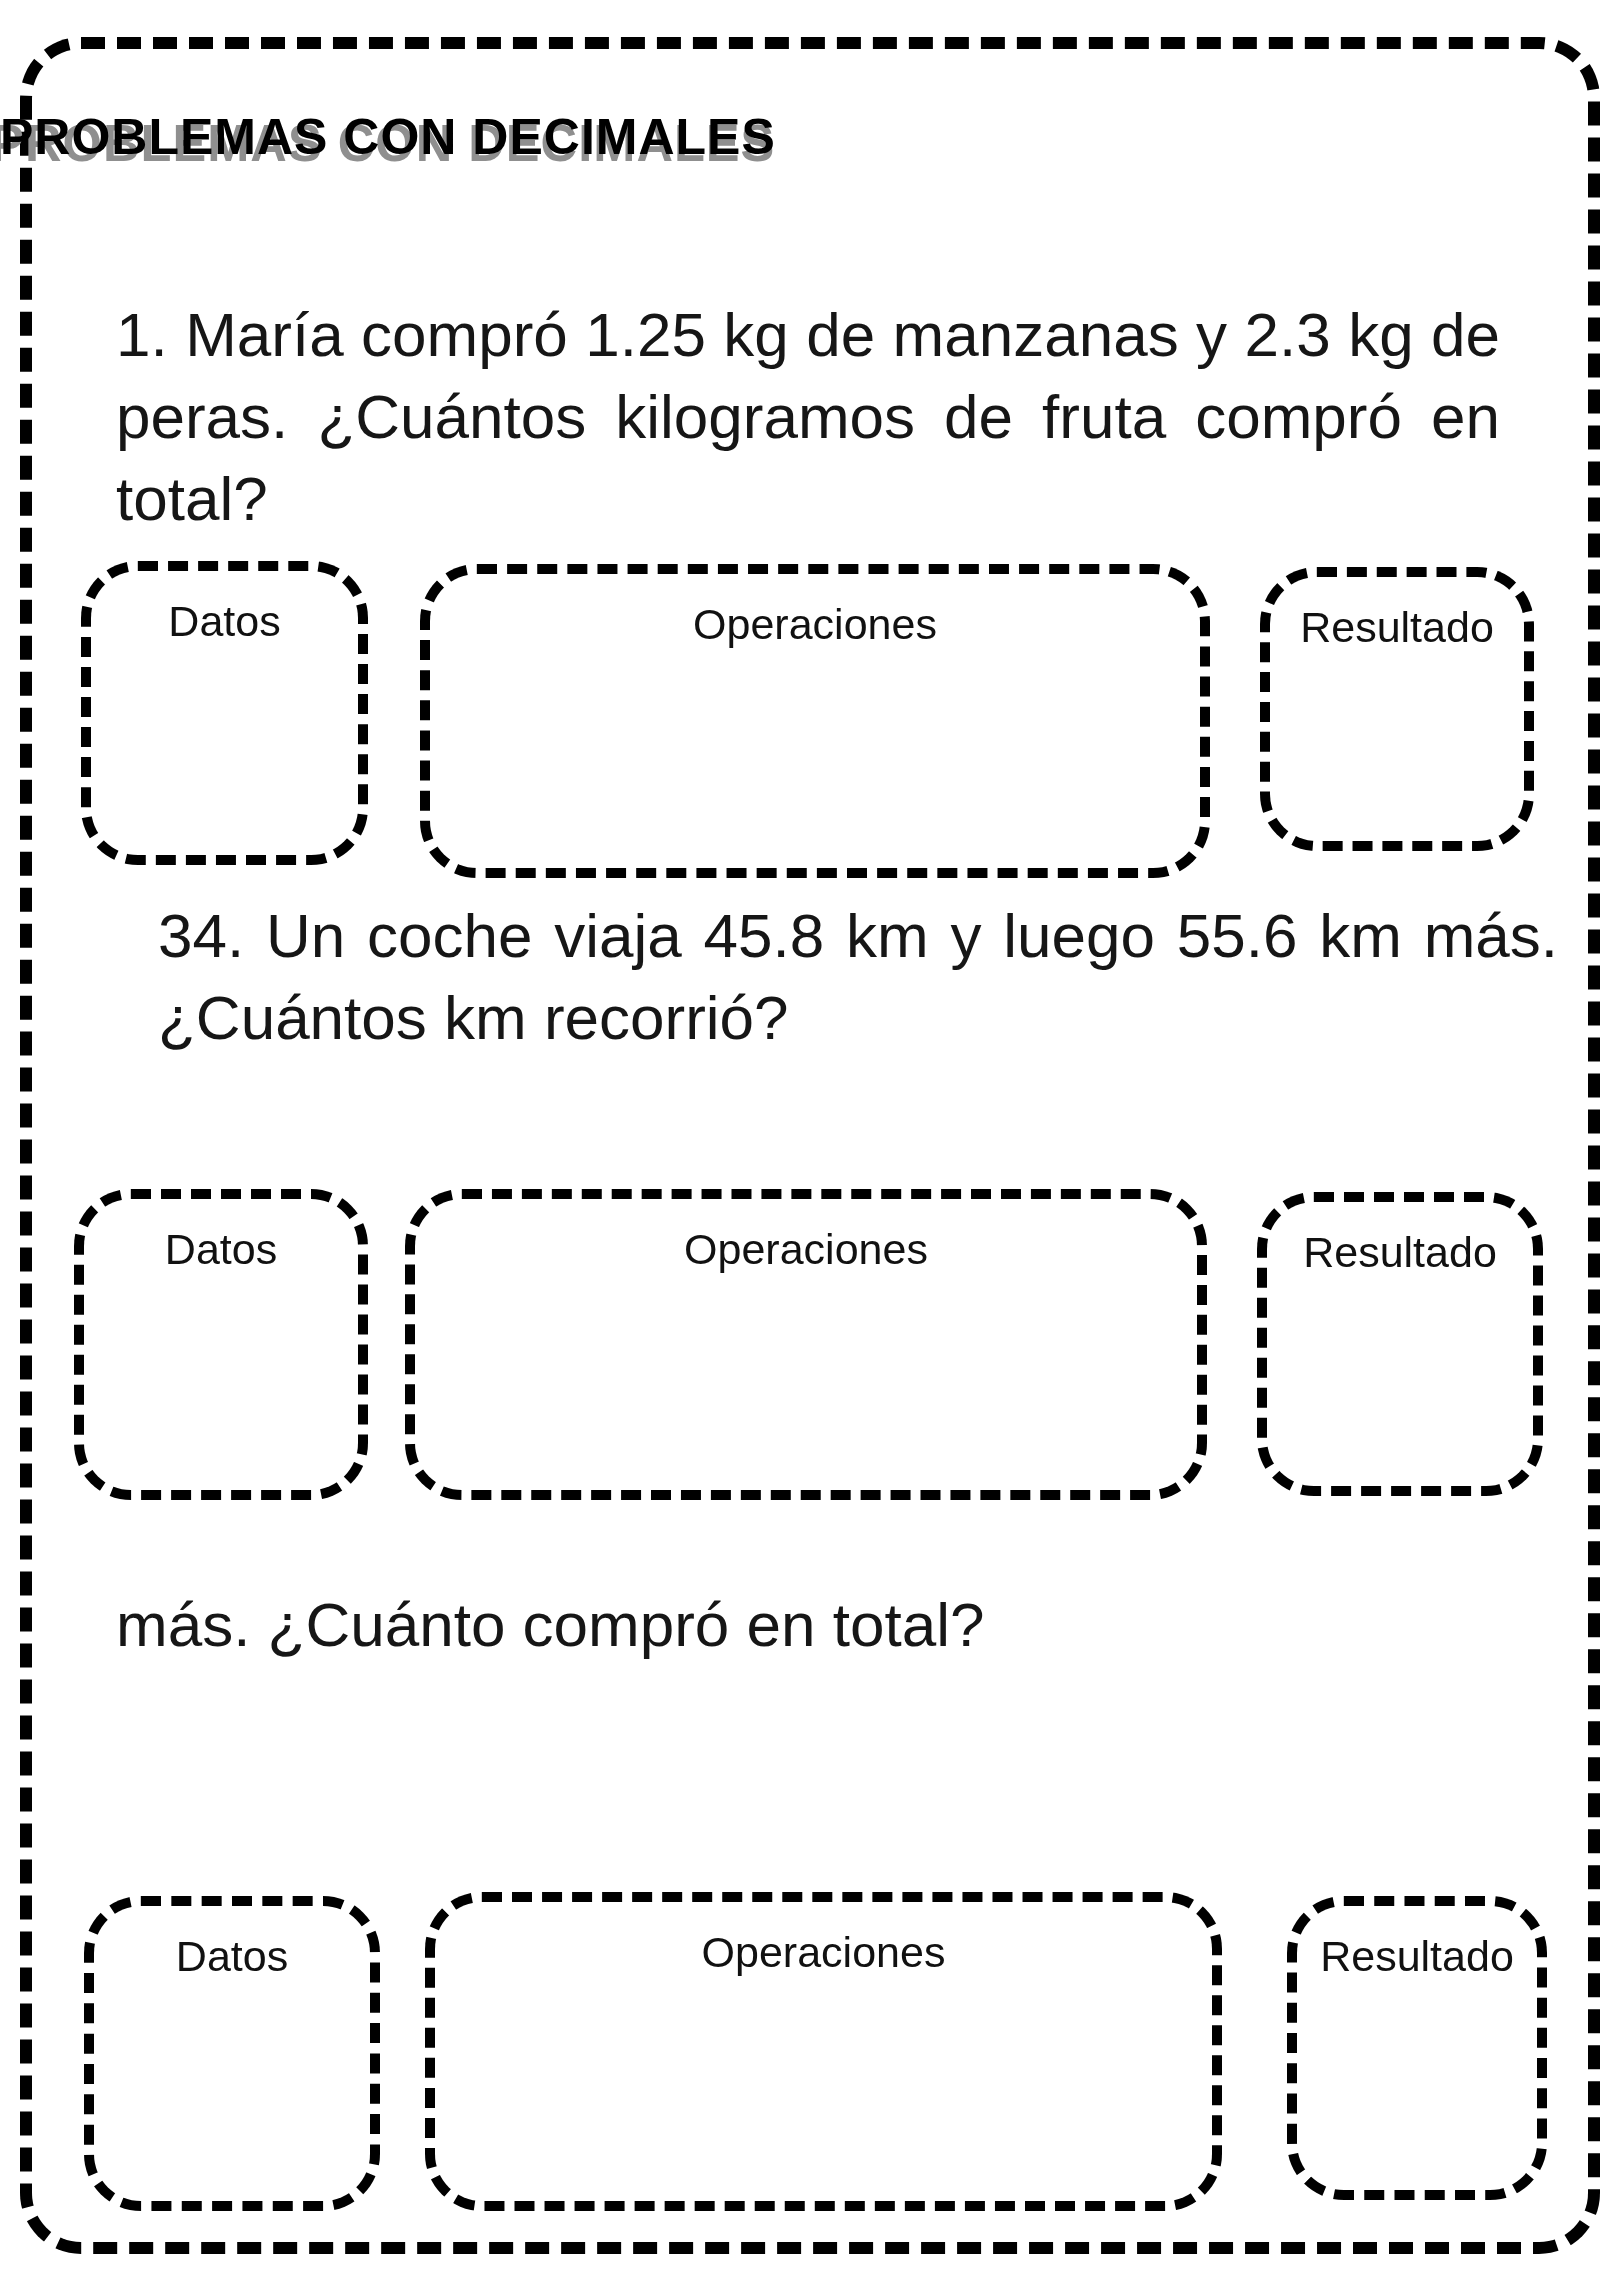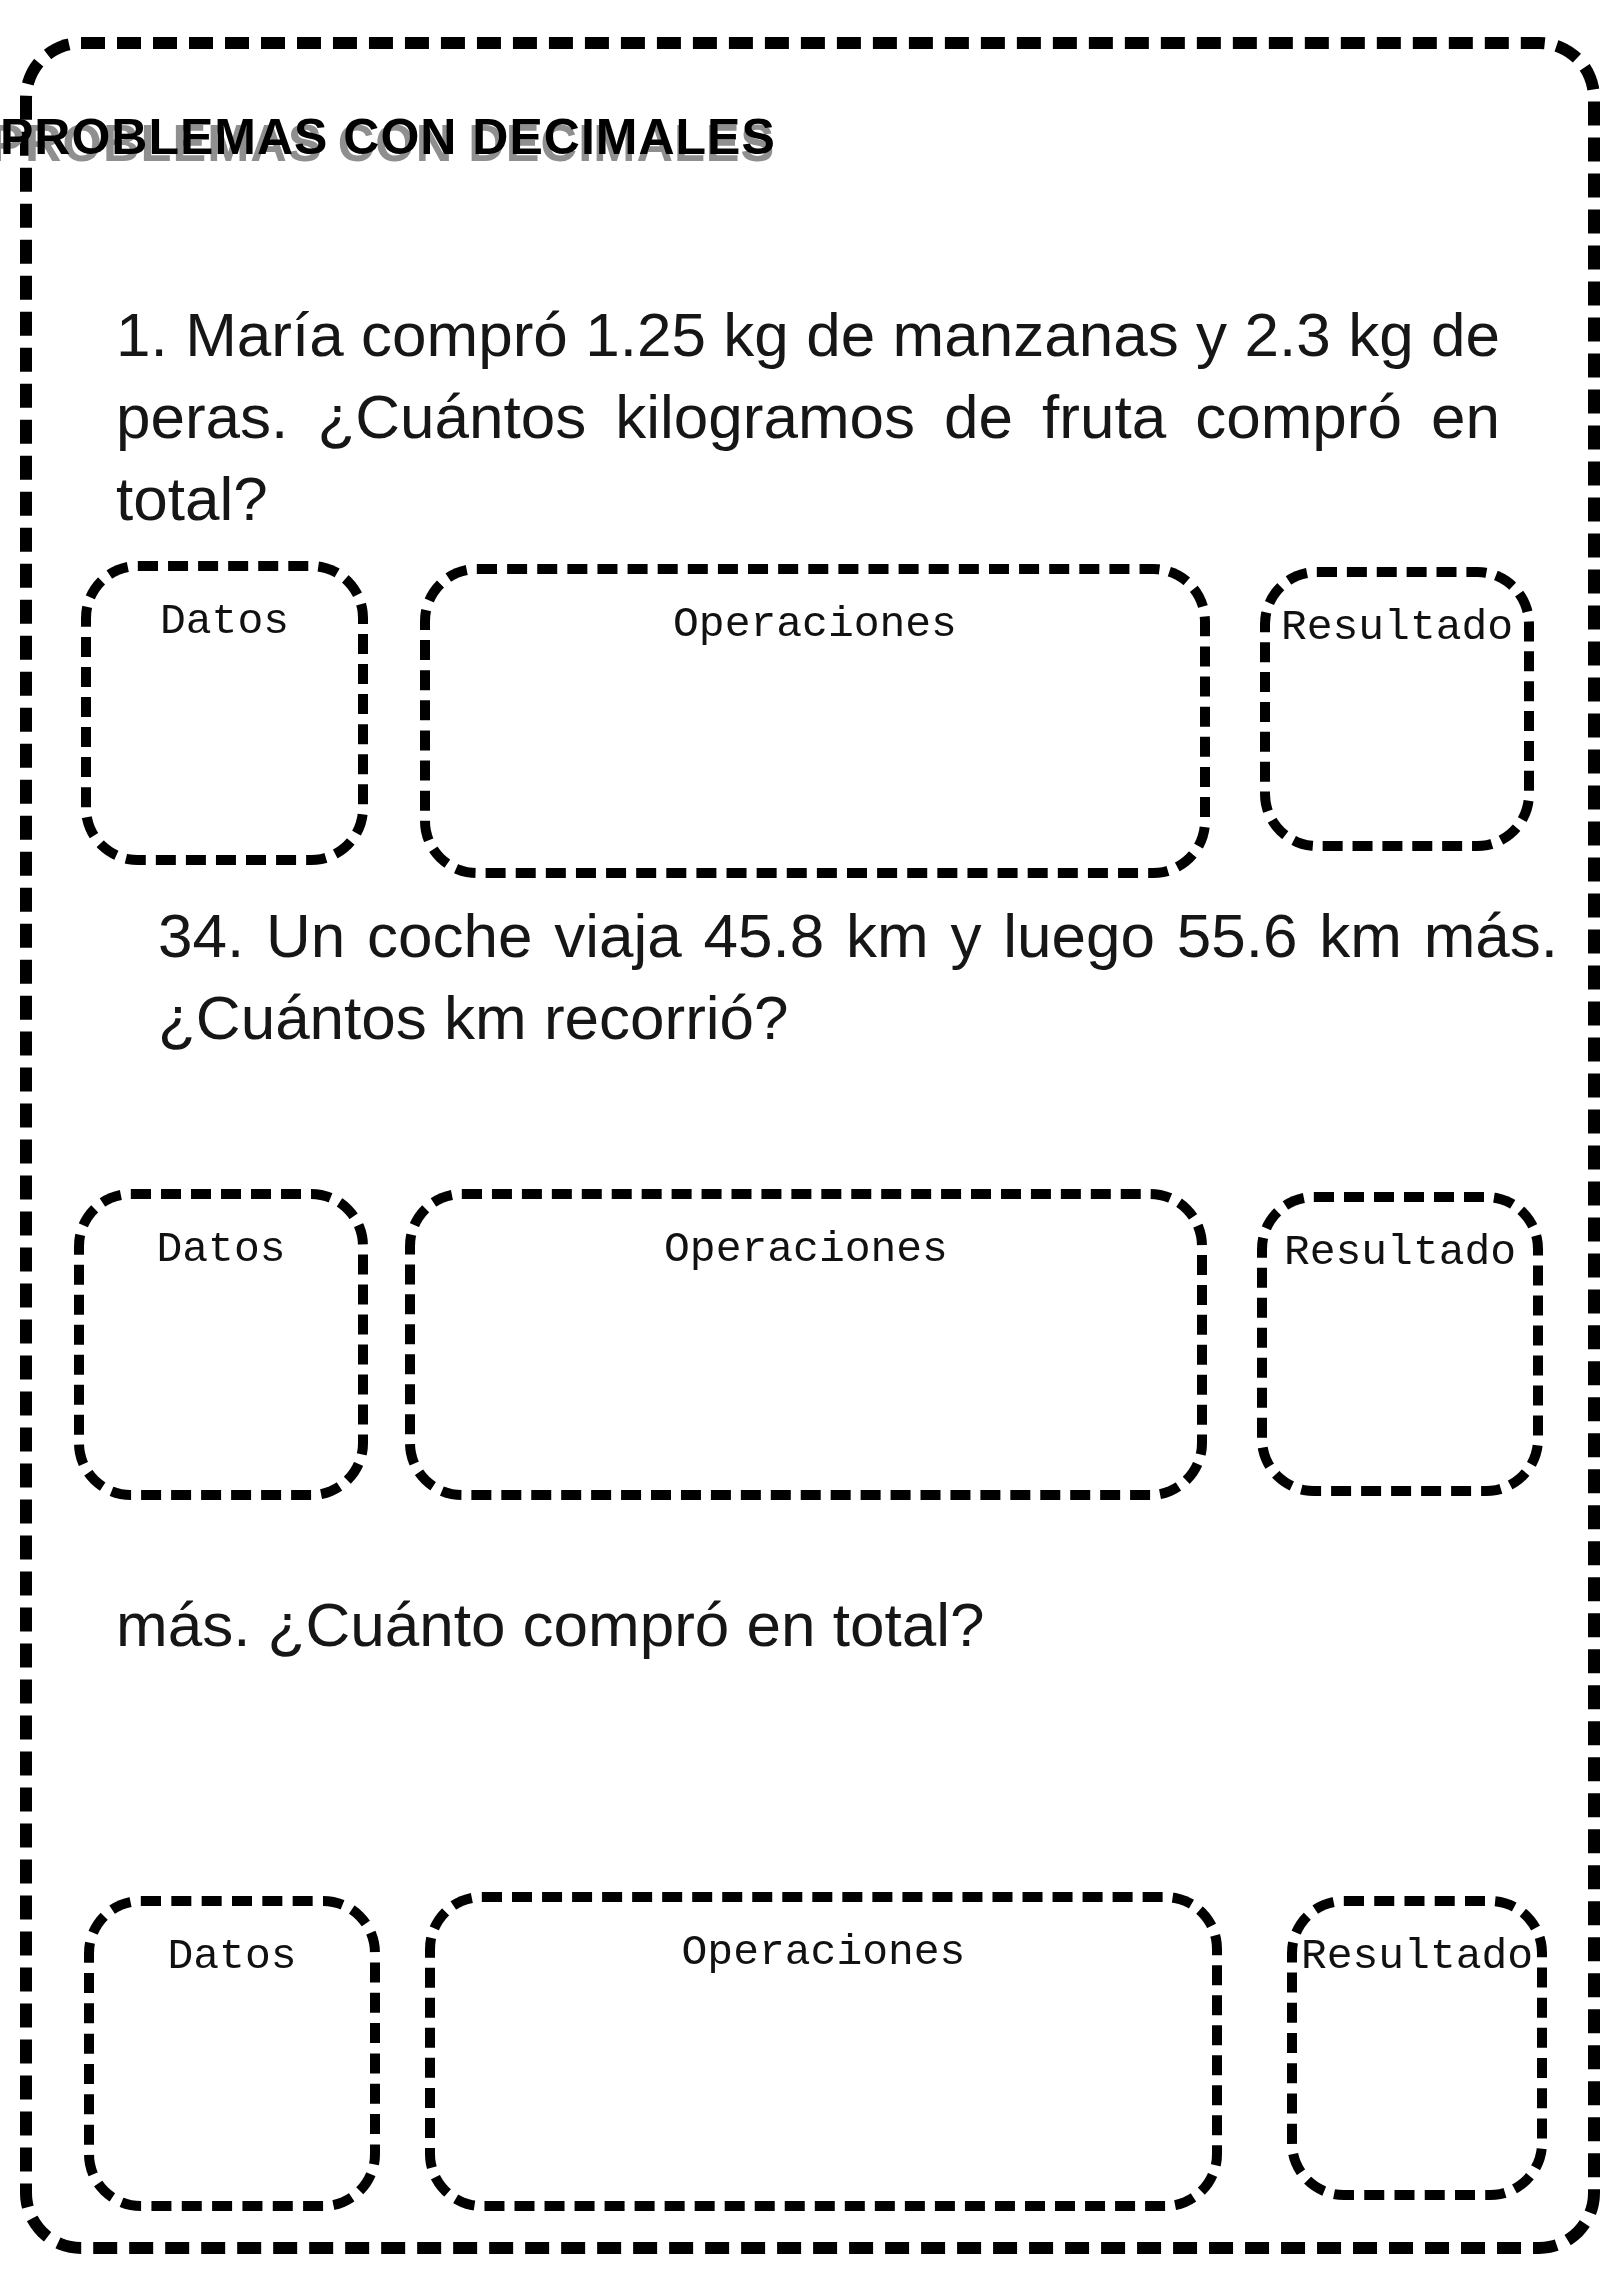--- a/index.html
+++ b/index.html
@@ -34,21 +34,21 @@
   .p1{left:116px;top:294px;width:1384px;}
   .p2{left:110px;top:895px;width:1400px;margin-left:48px;}
   .p3{left:116px;top:1584px;width:1392px;}
 
   
   .box{
     position:absolute;border:10.8px dashed #000;border-radius:57px;
     box-sizing:border-box;background:transparent;
   }
   .box-label{
-    text-align:center;font-size:43px;margin-top:25.5px;color:#111;line-height:1.15;font-family:Liberation Mono, monospace;
+    text-align:center;font-size:43px;margin-top:25.5px;color:#111;line-height:1.15;
   }
   
   .b1d{left:81px;  top:561px;  width:287px;height:304px;}
   .b1o{left:420px; top:564px;  width:790px;height:314px;}
   .b1r{left:1260px;top:567px;  width:274px;height:284px;}
   
   .b2d{left:74px;  top:1189px; width:294px;height:311px;}
   .b2o{left:405px; top:1189px; width:802px;height:311px;}
   .b2r{left:1257px;top:1192px; width:286px;height:304px;}
   

